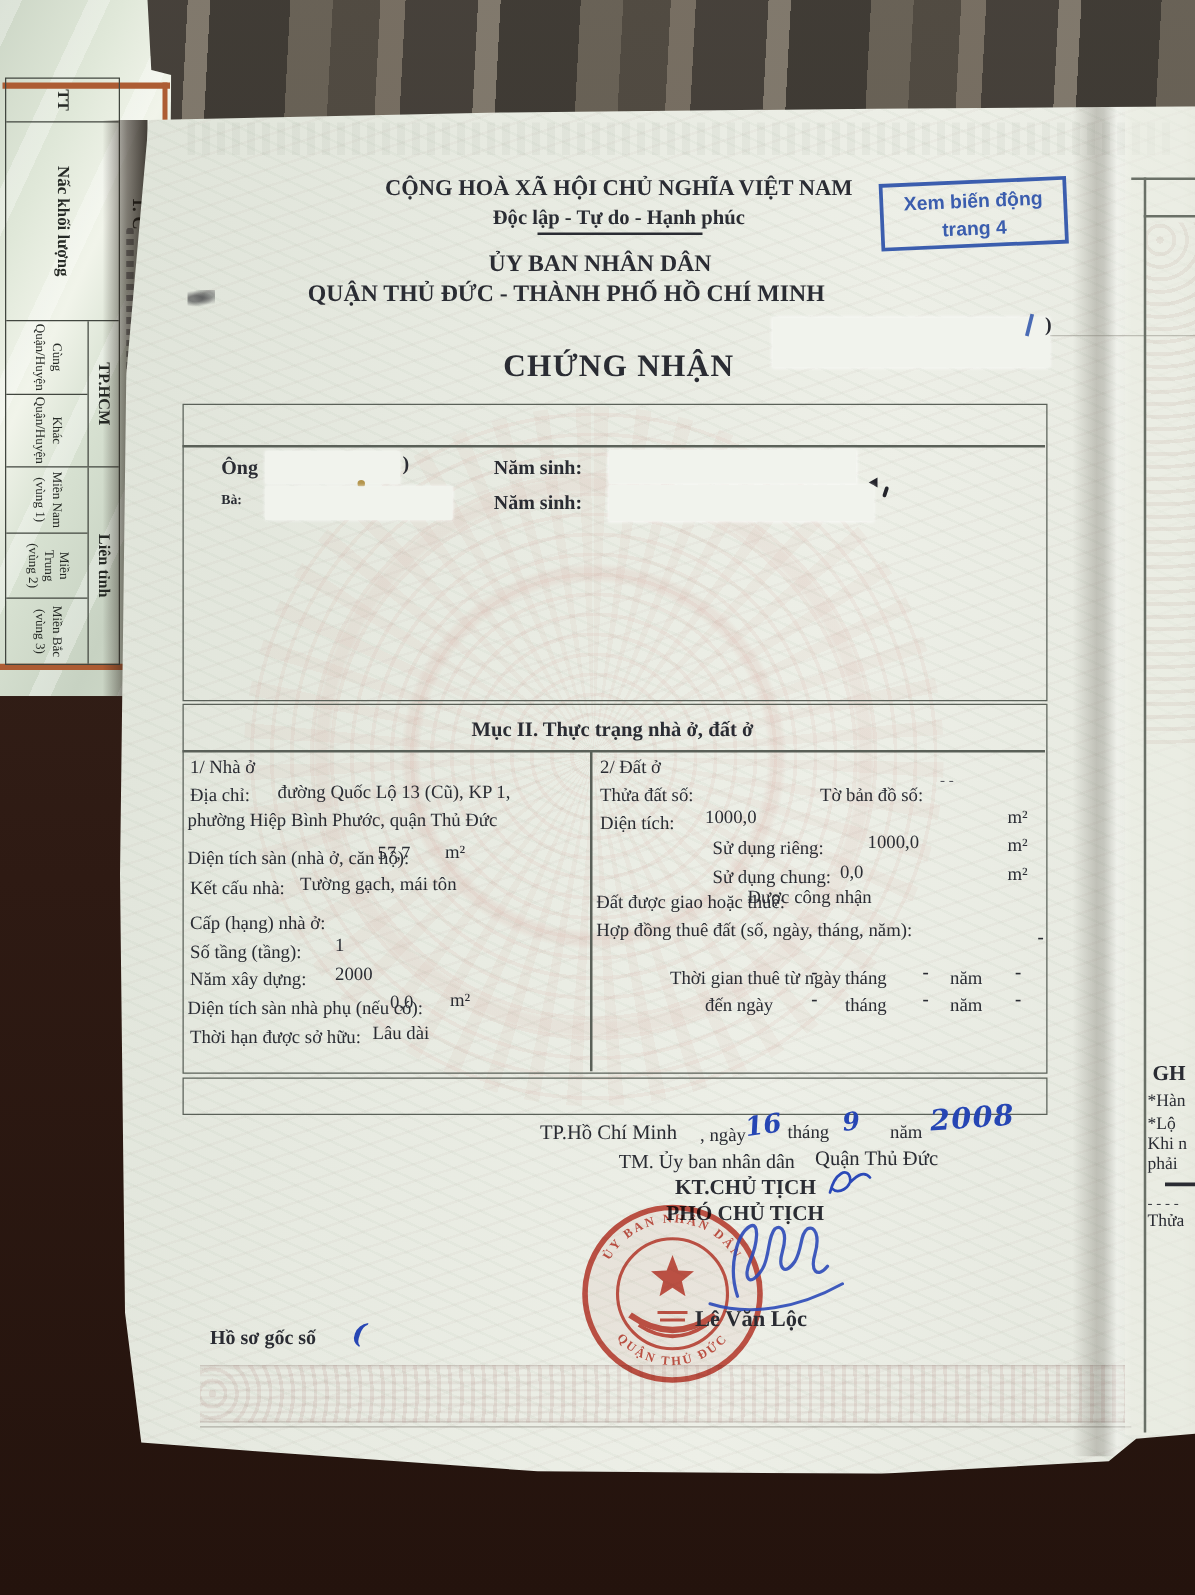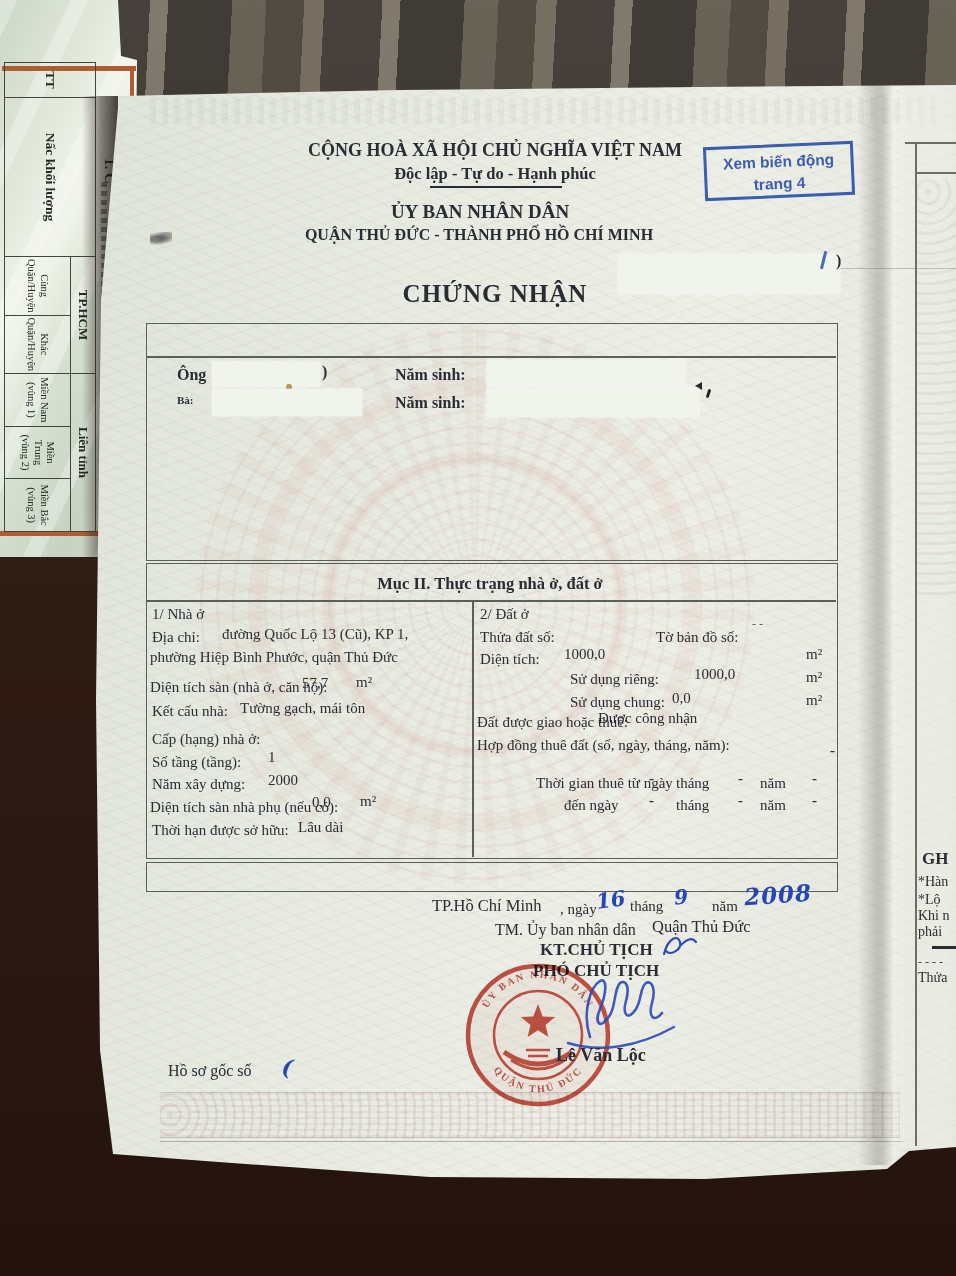--- a/index.html
+++ b/index.html
@@ -144,21 +144,21 @@
     <div class="pencil"></div>
 
     <div class="t b ctr" style="left:330px;top:165px;width:330px;font-size:16.5px;">Độc lập - Tự do - Hạnh phúc</div>
     <div class="t b ctr" style="left:200px;top:141px;width:590px;font-size:18px;">CỘNG HOÀ XÃ HỘI CHỦ NGHĨA VIỆT NAM</div>
     <div class="underline-hr"></div>
     <div class="stamp-note">
       <div>Xem biến động</div>
       <div>trang 4</div>
     </div>
     <div class="t b ctr" style="left:260px;top:202px;width:440px;font-size:19px;">ỦY BAN NHÂN DÂN</div>
-    <div class="t b ctr" style="left:229px;top:226px;width:500px;font-size:16px;">QUẬN THỦ ĐỨC - THÀNH PHỐ HỒ CHÍ MINH</div>
+    <div class="t b ctr" style="left:203px;top:226px;width:500px;font-size:19px;">QUẬN THỦ ĐỨC - THÀNH PHỐ HỒ CHÍ MINH</div>
     <div class="smudge"></div>
     <div class="wbox" style="left:618px;top:254px;width:222px;height:40px;"></div>
     <div class="blue-tick"></div>
     <div class="t b" style="left:836px;top:252px;font-size:16px;">)</div>
     <div class="t b ctr" style="left:300px;top:280px;width:390px;font-size:25px;letter-spacing:1px;">CHỨNG NHẬN</div>
 
     <div class="frame" style="left:146px;top:323px;width:690px;height:236px;"></div>
     <div class="hline" style="left:146px;top:356px;width:690px;"></div>
     <div class="t b" style="left:177px;top:366px;font-size:16px;">Ông</div>
     <div class="wbox" style="left:212px;top:361px;width:108px;height:26px;"></div>
@@ -262,21 +262,21 @@
         <textPath href="#arcBot" startOffset="50%" text-anchor="middle">QUẬN THỦ ĐỨC</textPath>
       </text>
     </svg>
 
     <svg style="left:560px;top:965px;" width="120" height="90" viewBox="0 0 120 90">
       <path d="M30 72 C22 48 30 22 40 16 C48 12 46 30 40 44 C34 58 40 66 50 50 C56 40 54 24 60 18 C66 14 70 22 66 36 C62 50 68 56 76 44 C82 34 80 22 86 18 C92 15 96 24 92 38 C88 52 94 58 102 48" stroke="#2b49b8" stroke-width="2.6" fill="none" stroke-linecap="round" opacity=".9"></path>
       <path d="M8 78 C40 88 78 82 114 62" stroke="#2b49b8" stroke-width="2.4" fill="none" stroke-linecap="round" opacity=".9"></path>
     </svg>
     <div class="t b" style="left:556px;top:1046px;font-size:18px;">Lê Văn Lộc</div>
 
-    <div class="t" style="left:168px;top:1062px;font-size:16px;">Hồ sơ gốc số</div>
+    <div class="t" style="left:168px;top:1062px;font-size:16px;font-weight:bold;">Hồ sơ gốc số</div>
     <div class="t hand" style="left:282px;top:1055px;font-size:22px;transform:rotate(10deg);">(</div>
 
     <div class="vline" style="left:915px;top:142px;height:1004px;background:#6a7067;"></div>
     <div class="hline" style="left:905px;top:142px;width:51px;background:#6a7067;"></div>
     <div class="hline" style="left:915px;top:172px;width:41px;background:#6a7067;"></div>
     <div class="t b" style="left:922px;top:850px;font-size:17px;">GH</div>
     <div class="t" style="left:918px;top:874px;font-size:14px;">*Hàn</div>
     <div class="t" style="left:918px;top:892px;font-size:14px;">*Lộ</div>
     <div class="t" style="left:918px;top:908px;font-size:14px;">Khi n</div>
     <div class="t" style="left:918px;top:924px;font-size:14px;">phải</div>

